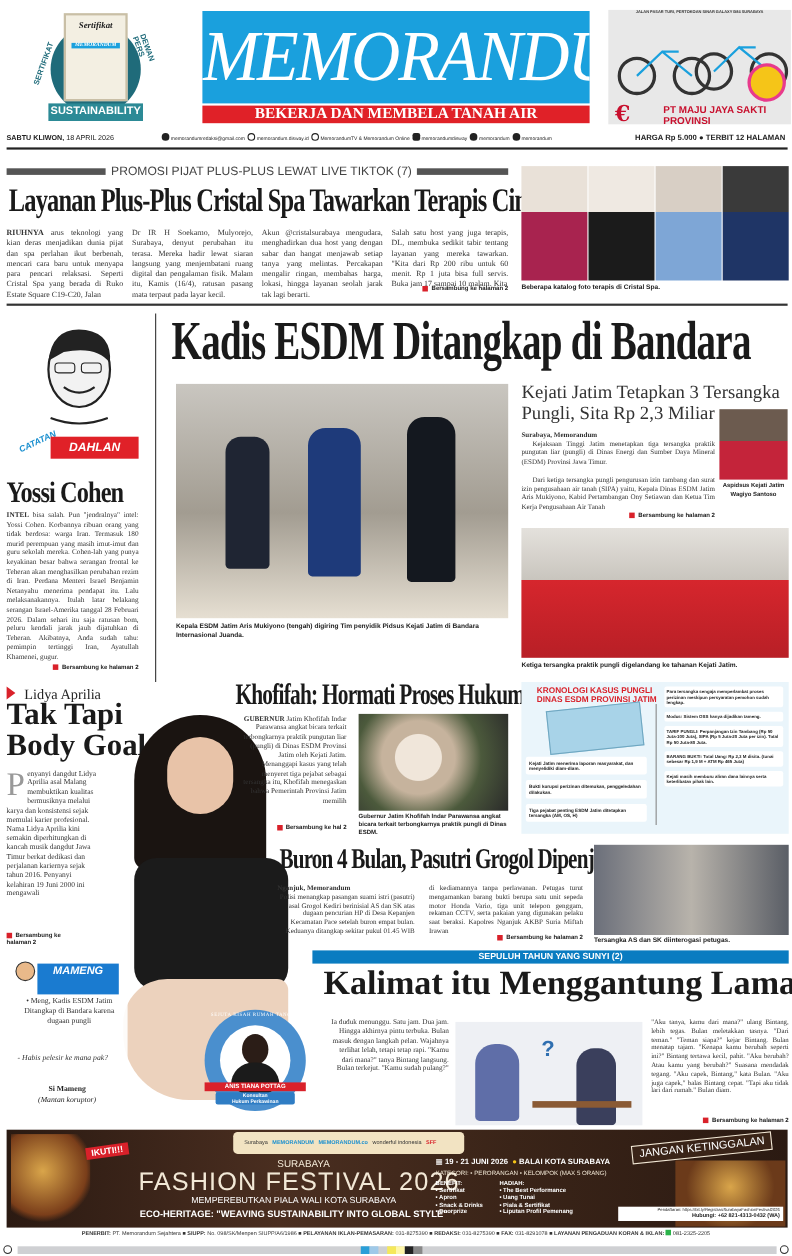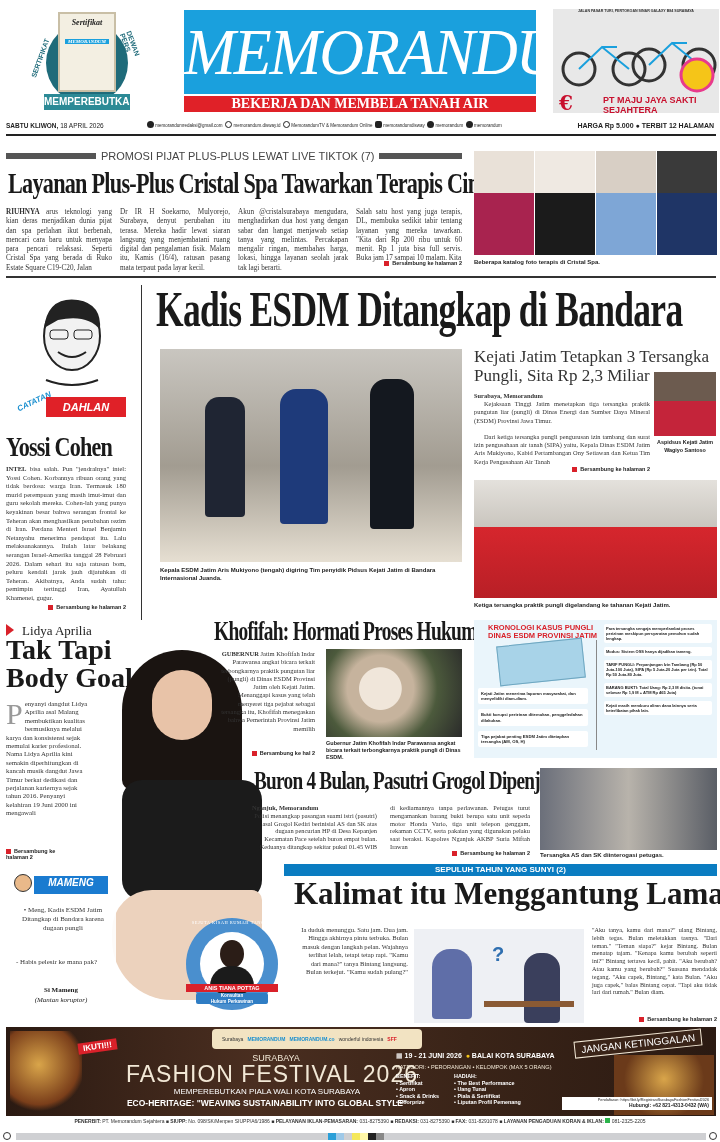--- a/index.html
+++ b/index.html
@@ -18,21 +18,21 @@
 <body>
 
 <div class="abs" style="left:28px;top:10px;width:118px;height:104px;">
   <div class="abs" style="left:18px;top:12px;width:82px;height:82px;border-radius:50%;background:#1f6b7a;"></div>
   <div class="abs" style="left:30px;top:2px;width:58px;height:80px;background:#f3efe2;border:2px solid #c9bfa6;padding:4px 3px;text-align:center;">
     <div class="serif" style="font-size:8px;font-style:italic;font-weight:bold;">Sertifikat</div>
     <div style="margin:12px 2px 0;background:#1aa0dd;color:#fff;font-size:5px;font-weight:bold;font-style:italic;" class="serif">MEMORANDUM</div>
   </div>
   <div class="abs sans" style="left:2px;top:30px;font-size:7px;font-weight:bold;color:#1f6b7a;transform:rotate(-70deg);transform-origin:left top;top:66px;">SERTIFIKAT</div>
   <div class="abs sans" style="left:104px;top:20px;font-size:7px;font-weight:bold;color:#1f6b7a;transform:rotate(70deg);transform-origin:left top;">DEWAN PERS</div>
-  <div class="abs sans" style="left:16px;top:84px;width:86px;height:16px;background:#2c8a96;color:#fff;font-size:10px;font-weight:bold;text-align:center;line-height:16px;">MEMPEREBUTKAN</div>
+  <div class="abs sans" style="left:16px;top:84px;width:86px;height:16px;background:#2c8a96;color:#fff;font-size:10px;font-weight:bold;text-align:center;line-height:16px;">SUSTAINABILITY</div>
 </div>
 
 <div class="abs" style="left:184px;top:10px;width:352px;height:84px;background:#1aa0dd;overflow:hidden;">
   <div class="serif" style="color:#fff;font-size:62px;font-style:italic;line-height:84px;text-align:center;letter-spacing:-2px;transform:scaleY(1.05);">MEMORANDUM</div>
 </div>
 <div class="abs serif" style="left:184px;top:96px;width:352px;height:16px;background:#e02128;color:#fff;font-size:14px;font-weight:bold;text-align:center;line-height:16px;">BEKERJA DAN MEMBELA TANAH AIR</div>
 
 <div class="abs" style="left:553px;top:9px;width:166px;height:104px;background:#e8e8e8;overflow:hidden;">
   <div class="sans" style="font-size:3.6px;font-weight:bold;text-align:center;color:#333;">JALAN PASAR TURI, PERTOKOAN SINAR GALAXY B84 SURABAYA</div>
   <svg class="abs" style="left:4px;top:26px" width="160" height="58">
@@ -41,21 +41,21 @@
         <circle cx="72" cy="34" r="16"></circle>
       <circle cx="92" cy="30" r="16"></circle>
         <circle cx="142" cy="30" r="16"></circle>
     </g>
     <g stroke="#1aa0dd" stroke-width="2" fill="none">
         <path d="M22 34 L45 12 L72 34 M45 12 L60 12"></path>
         <path d="M92 30 L115 8 L142 30 M115 8 L130 8"></path>
       </g>
     <circle cx="140" cy="40" r="16" fill="#f5c518" stroke="#e83a8c" stroke-width="3"></circle>
   </svg>
-  <div class="abs sans" style="left:50px;top:86px;font-size:9px;font-weight:bold;color:#c8102e;">PT MAJU JAYA SAKTI SEJAHTERA</div>
+  <div class="abs sans" style="left:50px;top:86px;font-size:9px;font-weight:bold;color:#c8102e;">PT MAJU JAYA SAKTI PROVINSI</div>
   <div class="abs" style="left:6px;top:82px;font-size:20px;color:#c8102e;font-weight:bold;">€</div>
 </div>
 
 <div class="abs sans" style="left:6px;top:119px;width:710px;height:14px;font-size:6.5px;line-height:14px;">
   <span style="font-weight:bold">SABTU KLIWON,</span>
   <span>18 APRIL 2026</span>
 </div>
 <div class="abs sans" style="left:147px;top:119px;height:14px;font-size:4.5px;line-height:14px;white-space:nowrap;">
   <span><span style="display:inline-block;width:7px;height:7px;border-radius:50%;background:#222;vertical-align:-1px;"></span> <span>memorandumredaksi@gmail.com</span></span>&nbsp;
   <span><span style="display:inline-block;width:7px;height:7px;border-radius:50%;border:1px solid #222;vertical-align:-1px;"></span> <span>memorandum.disway.id</span></span>&nbsp;
@@ -170,23 +170,23 @@
 
 <div class="abs headline" style="left:254px;top:766px;font-size:26px;white-space:nowrap;transform:scaleX(0.74);">Buron 4 Bulan, Pasutri Grogol Dipenjara</div>
 <div class="abs body-txt" style="left:252px;top:804px;width:125px;font-size:6.4px;line-height:7.8px;text-align:right;"><b style="float:left">Nganjuk, Memorandum</b><br><span>Polisi menangkap pasangan suami istri (pasutri) asal Grogol Kediri berinisial AS dan SK atas dugaan pencurian HP di Desa Kepanjen Kecamatan Pace setelah buron empat bulan. Keduanya ditangkap sekitar pukul 01.45 WIB</span></div>
 <div class="abs body-txt" style="left:390px;top:804px;width:140px;font-size:6.4px;line-height:7.8px;">di kediamannya tanpa perlawanan. Petugas turut mengamankan barang bukti berupa satu unit sepeda motor Honda Vario, tiga unit telepon genggam, rekaman CCTV, serta pakaian yang digunakan pelaku saat beraksi. Kapolres Nganjuk AKBP Suria Miftah Irawan</div>
 <div class="abs cont" style="left:390px;top:850px;width:140px;">Bersambung ke halaman 2</div>
 <div class="abs" style="left:540px;top:768px;width:177px;height:82px;background:linear-gradient(90deg,#6b6f7a,#b8b3ab 50%,#5a5e66);"></div>
 <div class="abs cap" style="left:540px;top:852px;width:177px;">Tersangka AS dan SK diinterogasi petugas.</div>
 
 <div class="abs" style="left:6px;top:866px;width:110px;height:155px;background:rgba(255,255,255,0.9);border-radius:6px;">
   <div class="abs" style="left:8px;top:8px;width:18px;height:18px;border-radius:50%;background:#e9b98a;border:1px solid #333;"></div>
-  <div class="abs sans" style="left:28px;top:10px;width:74px;height:18px;background:#1a7bd0;color:#fff;font-size:10px;font-weight:bold;font-style:italic;text-align:center;line-height:14px;">MAMENG</div>
+  <div class="abs sans" style="left:28px;top:10px;width:74px;height:28px;background:#1a7bd0;color:#fff;font-size:10px;font-weight:bold;font-style:italic;text-align:center;line-height:14px;">MAMENG</div>
   <div class="abs serif" style="left:10px;top:40px;width:94px;font-size:7px;line-height:9px;color:#333;text-align:center;">• <span>Meng, Kadis ESDM Jatim Ditangkap di Bandara karena dugaan pungli</span></div>
-  <div class="abs serif" style="left:10px;top:92px;width:94px;font-size:7px;line-height:9px;color:#333;">- <span>Habis pelesir ke mana pak?</span></div>
+  <div class="abs serif" style="left:10px;top:92px;width:94px;font-size:7px;line-height:9px;color:#333;font-style:italic;">- <span>Habis pelesir ke mana pak?</span></div>
   <div class="abs serif" style="left:0;top:120px;width:110px;font-size:7px;font-weight:bold;text-align:center;">Si Mameng</div>
   <div class="abs serif" style="left:0;top:130px;width:110px;font-size:7px;font-style:italic;text-align:center;">(Mantan koruptor)</div>
 </div>
 
 <div class="abs sans" style="left:284px;top:864px;width:433px;height:12px;background:#0a7cc1;color:#fff;font-size:8px;font-weight:bold;text-align:center;line-height:12px;">SEPULUH TAHUN YANG SUNYI (2)</div>
 <div class="abs serif" style="left:294px;top:876px;font-size:31px;font-weight:bold;white-space:nowrap;color:#1a1a1a;">Kalimat itu Menggantung Lama</div>
 <div class="abs body-txt" style="left:298px;top:926px;width:110px;font-size:6.6px;line-height:8.4px;text-align:right;">Ia duduk menunggu. Satu jam. Dua jam. Hingga akhirnya pintu terbuka. Bulan masuk dengan langkah pelan. Wajahnya terlihat lelah, tetapi tetap rapi. "Kamu dari mana?" tanya Bintang langsung. Bulan terkejut. "Kamu sudah pulang?"</div>
 <div class="abs" style="left:414px;top:929px;width:170px;height:94px;background:#eef0f4;overflow:hidden;">
   <div class="abs" style="left:18px;top:20px;width:40px;height:70px;background:#5f6ea8;border-radius:18px 18px 4px 4px;"></div>
   <div class="abs" style="left:110px;top:24px;width:36px;height:70px;background:#3a3f5c;border-radius:16px 16px 4px 4px;"></div>

